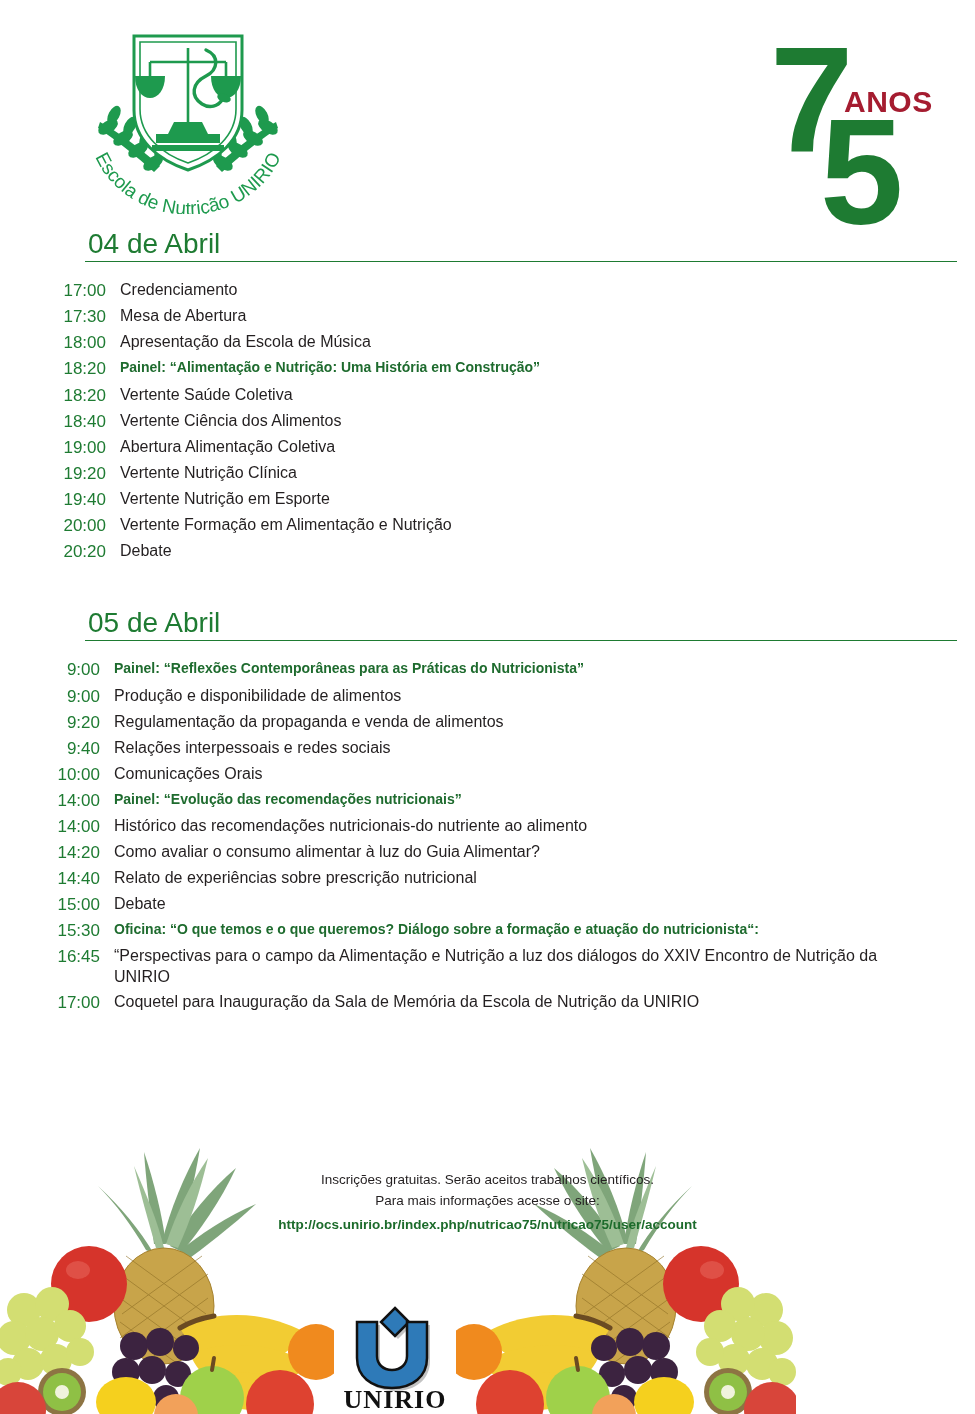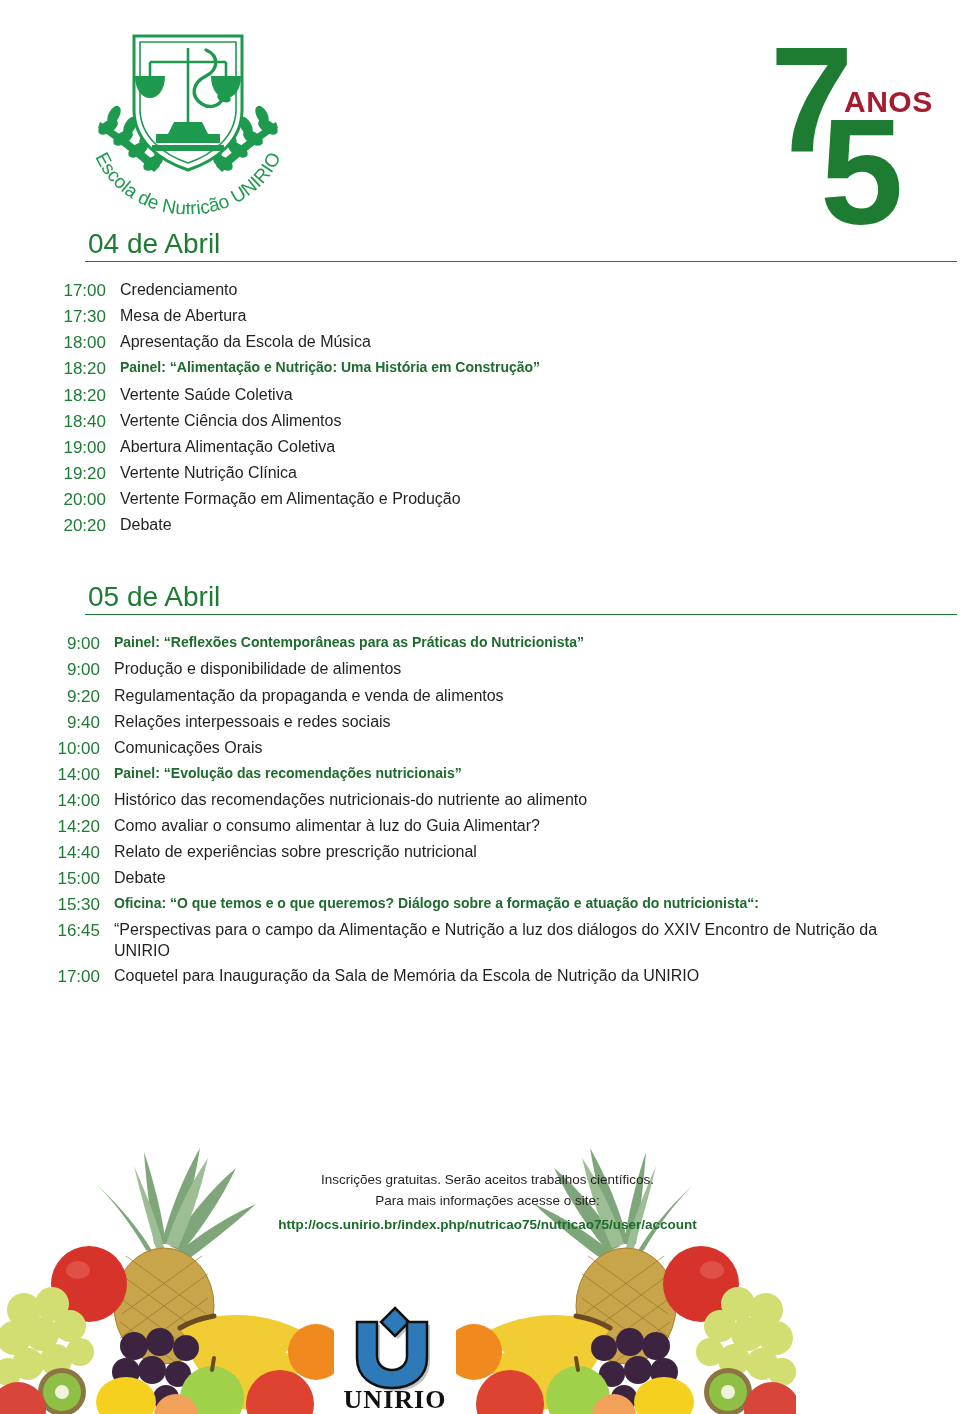--- a/index.html
+++ b/index.html
@@ -293,22 +293,26 @@
       </li>
       <li class="row">
         <span class="row-time">19:00</span>
         <span class="row-desc">Abertura Alimentação Coletiva</span>
       </li>
       <li class="row">
         <span class="row-time">19:20</span>
         <span class="row-desc">Vertente Nutrição Clínica</span>
       </li>
       <li class="row">
+        <span class="row-time">19:40</span>
+        <span class="row-desc">Vertente Nutrição em Esporte</span>
+      </li>
+      <li class="row">
         <span class="row-time">20:00</span>
-        <span class="row-desc">Vertente Formação em Alimentação e Produção</span>
+        <span class="row-desc">Vertente Formação em Alimentação e Nutrição</span>
       </li>
       <li class="row">
         <span class="row-time">20:20</span>
         <span class="row-desc">Debate</span>
       </li>
     </ul>
   </div>
 
   <div class="spacer-between-days"></div>
 

